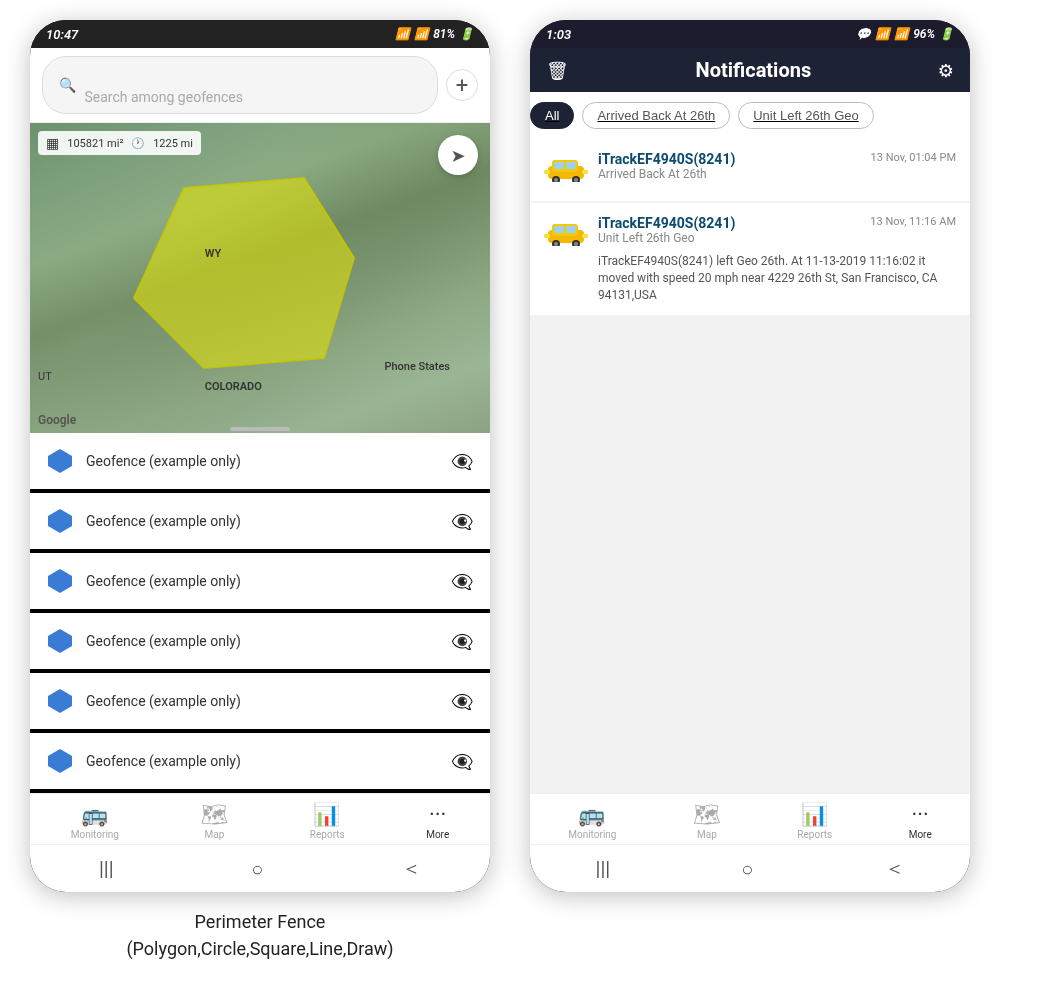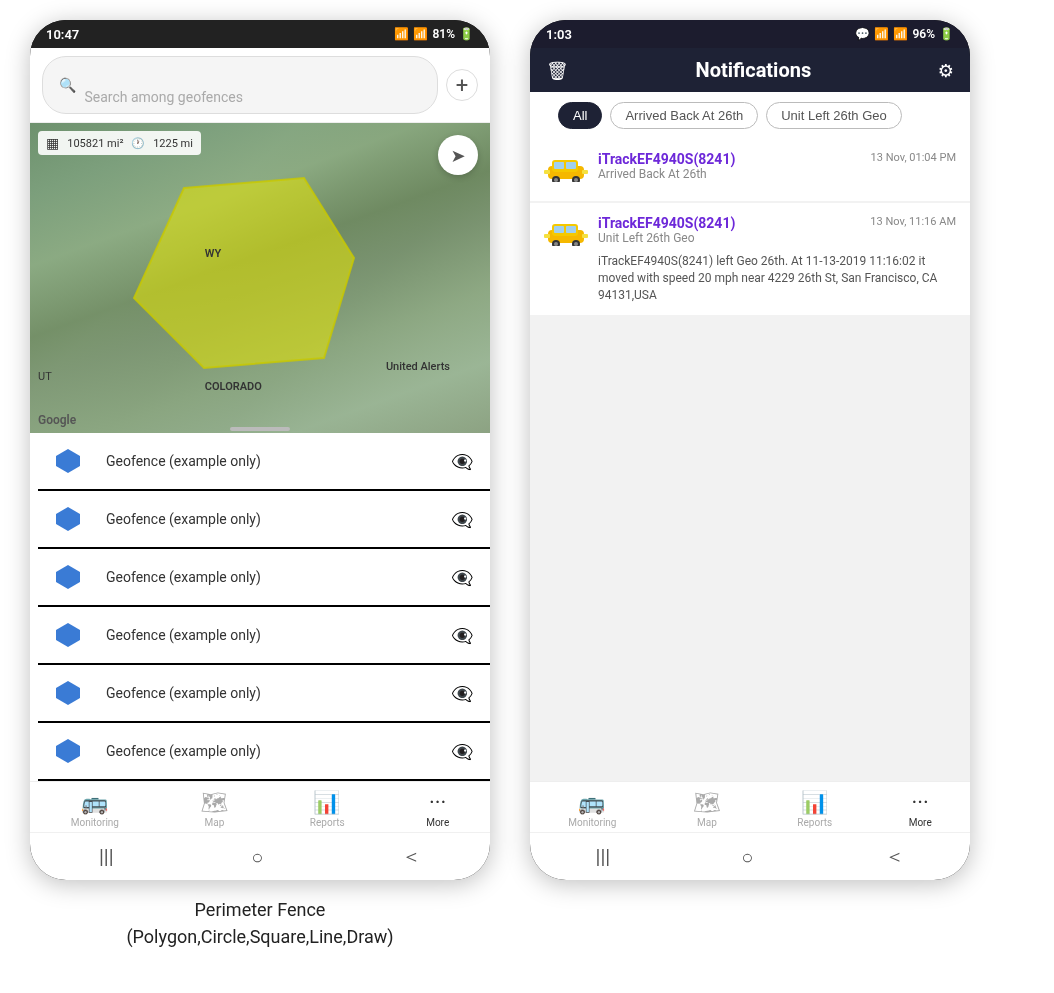--- a/index.html
+++ b/index.html
@@ -39,20 +39,21 @@
     .status-bar {
       background: #1a1a2e;
       display: flex;
       justify-content: space-between;
       align-items: center;
       padding: 6px 16px;
       color: #fff;
       font-size: 13px;
       font-weight: 600;
       min-height: 28px;
+      font-style: italic;
     }
     .status-bar-dark { background: #1c1c2e; }
     .status-icons { display: flex; align-items: center; gap: 4px; font-size: 12px; }
 
     
     .phone-left .status-bar { background: #222; }
 
     
     .search-bar {
       background: #fff;
@@ -189,23 +190,22 @@
 
     
     .geofence-list {
       background: #fff;
       flex: 1;
     }
     .geofence-item {
       display: flex;
       align-items: center;
       padding: 14px 16px;
-      border-bottom: 2px solid #000000;
-      gap: 24px;
-      margin-left: 8px;
+      border-bottom: 4px solid #000000;
+      gap: 12px;
     }
     .geo-icon {
       width: 28px;
       height: 28px;
       flex-shrink: 0;
     }
     .geo-name {
       flex: 1;
       font-size: 14px;
       color: #333;
@@ -258,23 +258,24 @@
       font-size: 20px;
       font-weight: 700;
       color: #fff;
       flex: 1;
       text-align: center;
     }
     .notif-header-icon { color: #fff; font-size: 18px; }
     .filter-bar {
       background: #fff;
       display: flex;
-      padding: 10px 28px;
+      padding: 10px 0;
       gap: 8px;
       align-items: center;
+      text-decoration: underline;
     }
     .filter-btn {
       border: 1.5px solid #bbb;
       border-radius: 20px;
       padding: 5px 14px;
       font-size: 13px;
       color: #555;
       background: #fff;
       white-space: nowrap;
     }
@@ -302,21 +303,21 @@
       height: 32px;
       flex-shrink: 0;
       display: flex;
       align-items: center;
       justify-content: center;
     }
     .notif-info { flex: 1; }
     .notif-device {
       font-size: 14px;
       font-weight: 700;
-      color: #6d28d9;
+      color: #0c4a6e;
     }
     .notif-event {
       font-size: 12px;
       color: #888;
     }
     .notif-time {
       font-size: 11px;
       color: #888;
     }
     .notif-desc {
@@ -379,21 +380,21 @@
         <div class="map-stats">
           <span style="font-size:14px;">▦</span>
           <span>105821 mi²</span>
           <span>🕐</span>
           <span>1225 mi</span>
         </div>
 
         <div class="map-compass">➤</div>
 
         <div class="map-label-wy">WY</div>
-        <div class="map-label-us">United Alerts</div>
+        <div class="map-label-us">Phone States</div>
         <div class="map-label-co">COLORADO</div>
         <div class="map-label-ut">UT</div>
         <div class="google-logo">Google</div>
         <div class="scroll-indicator"></div>
       </div>
     </div>
 
     <div class="geofence-list">
 
       <div class="geofence-item">

